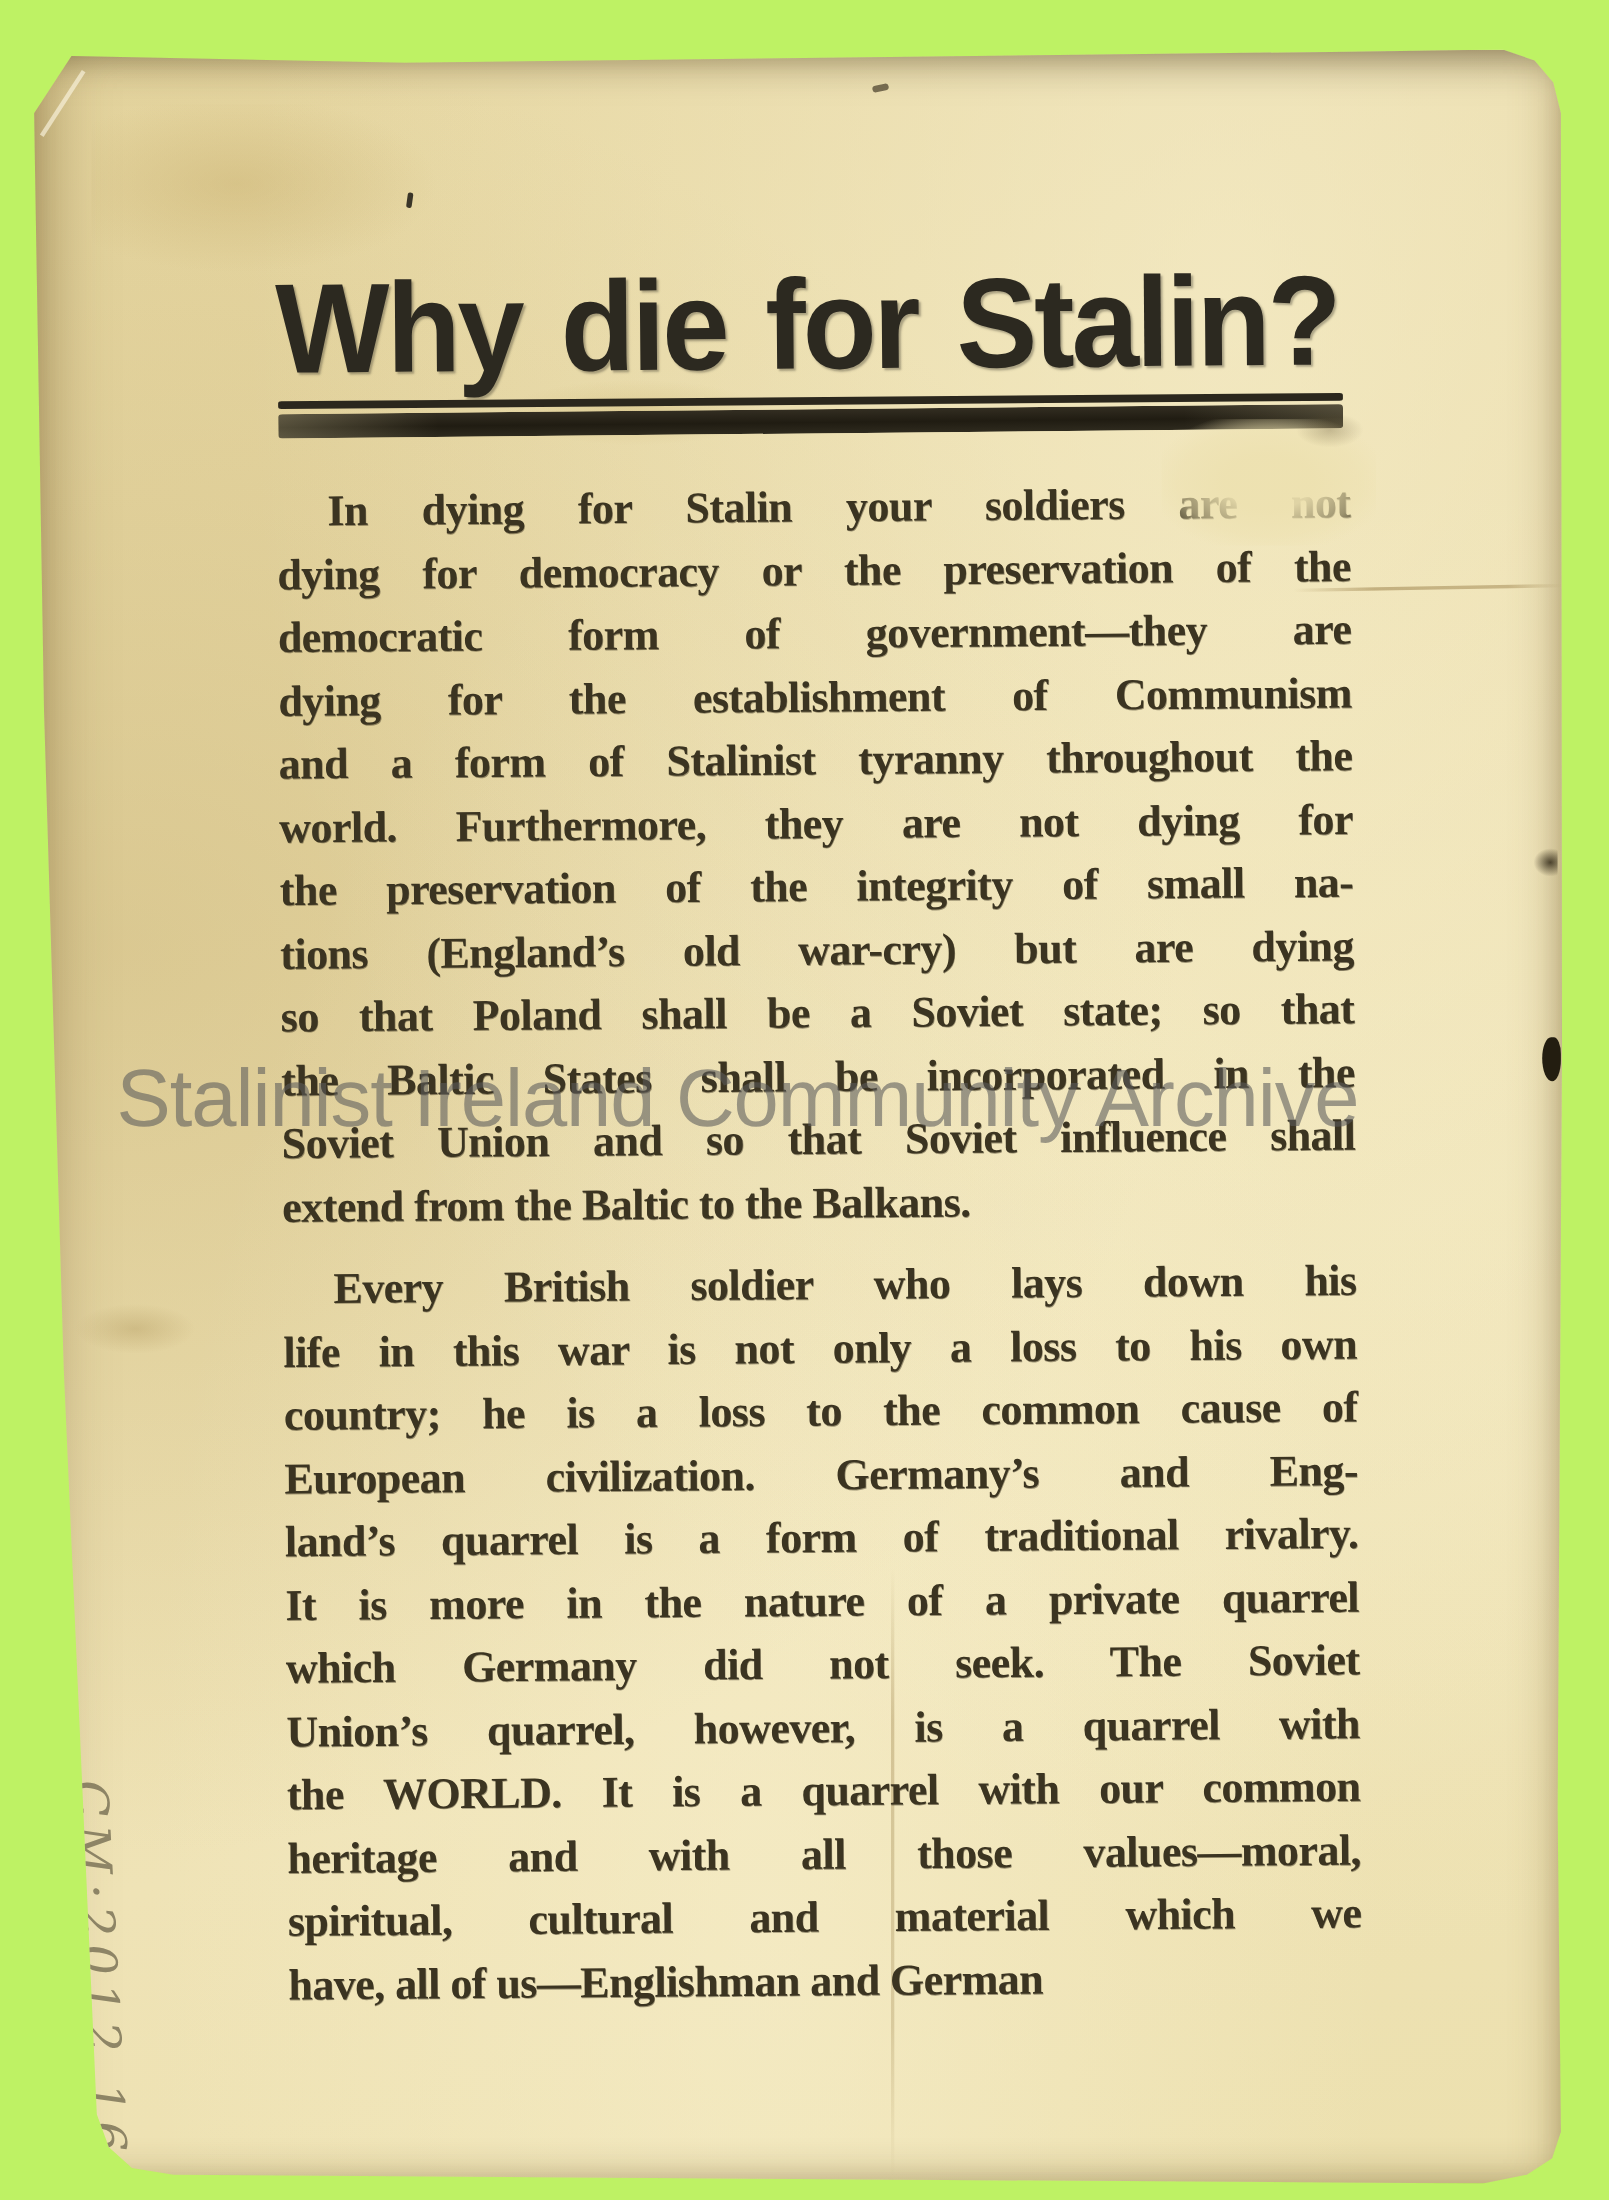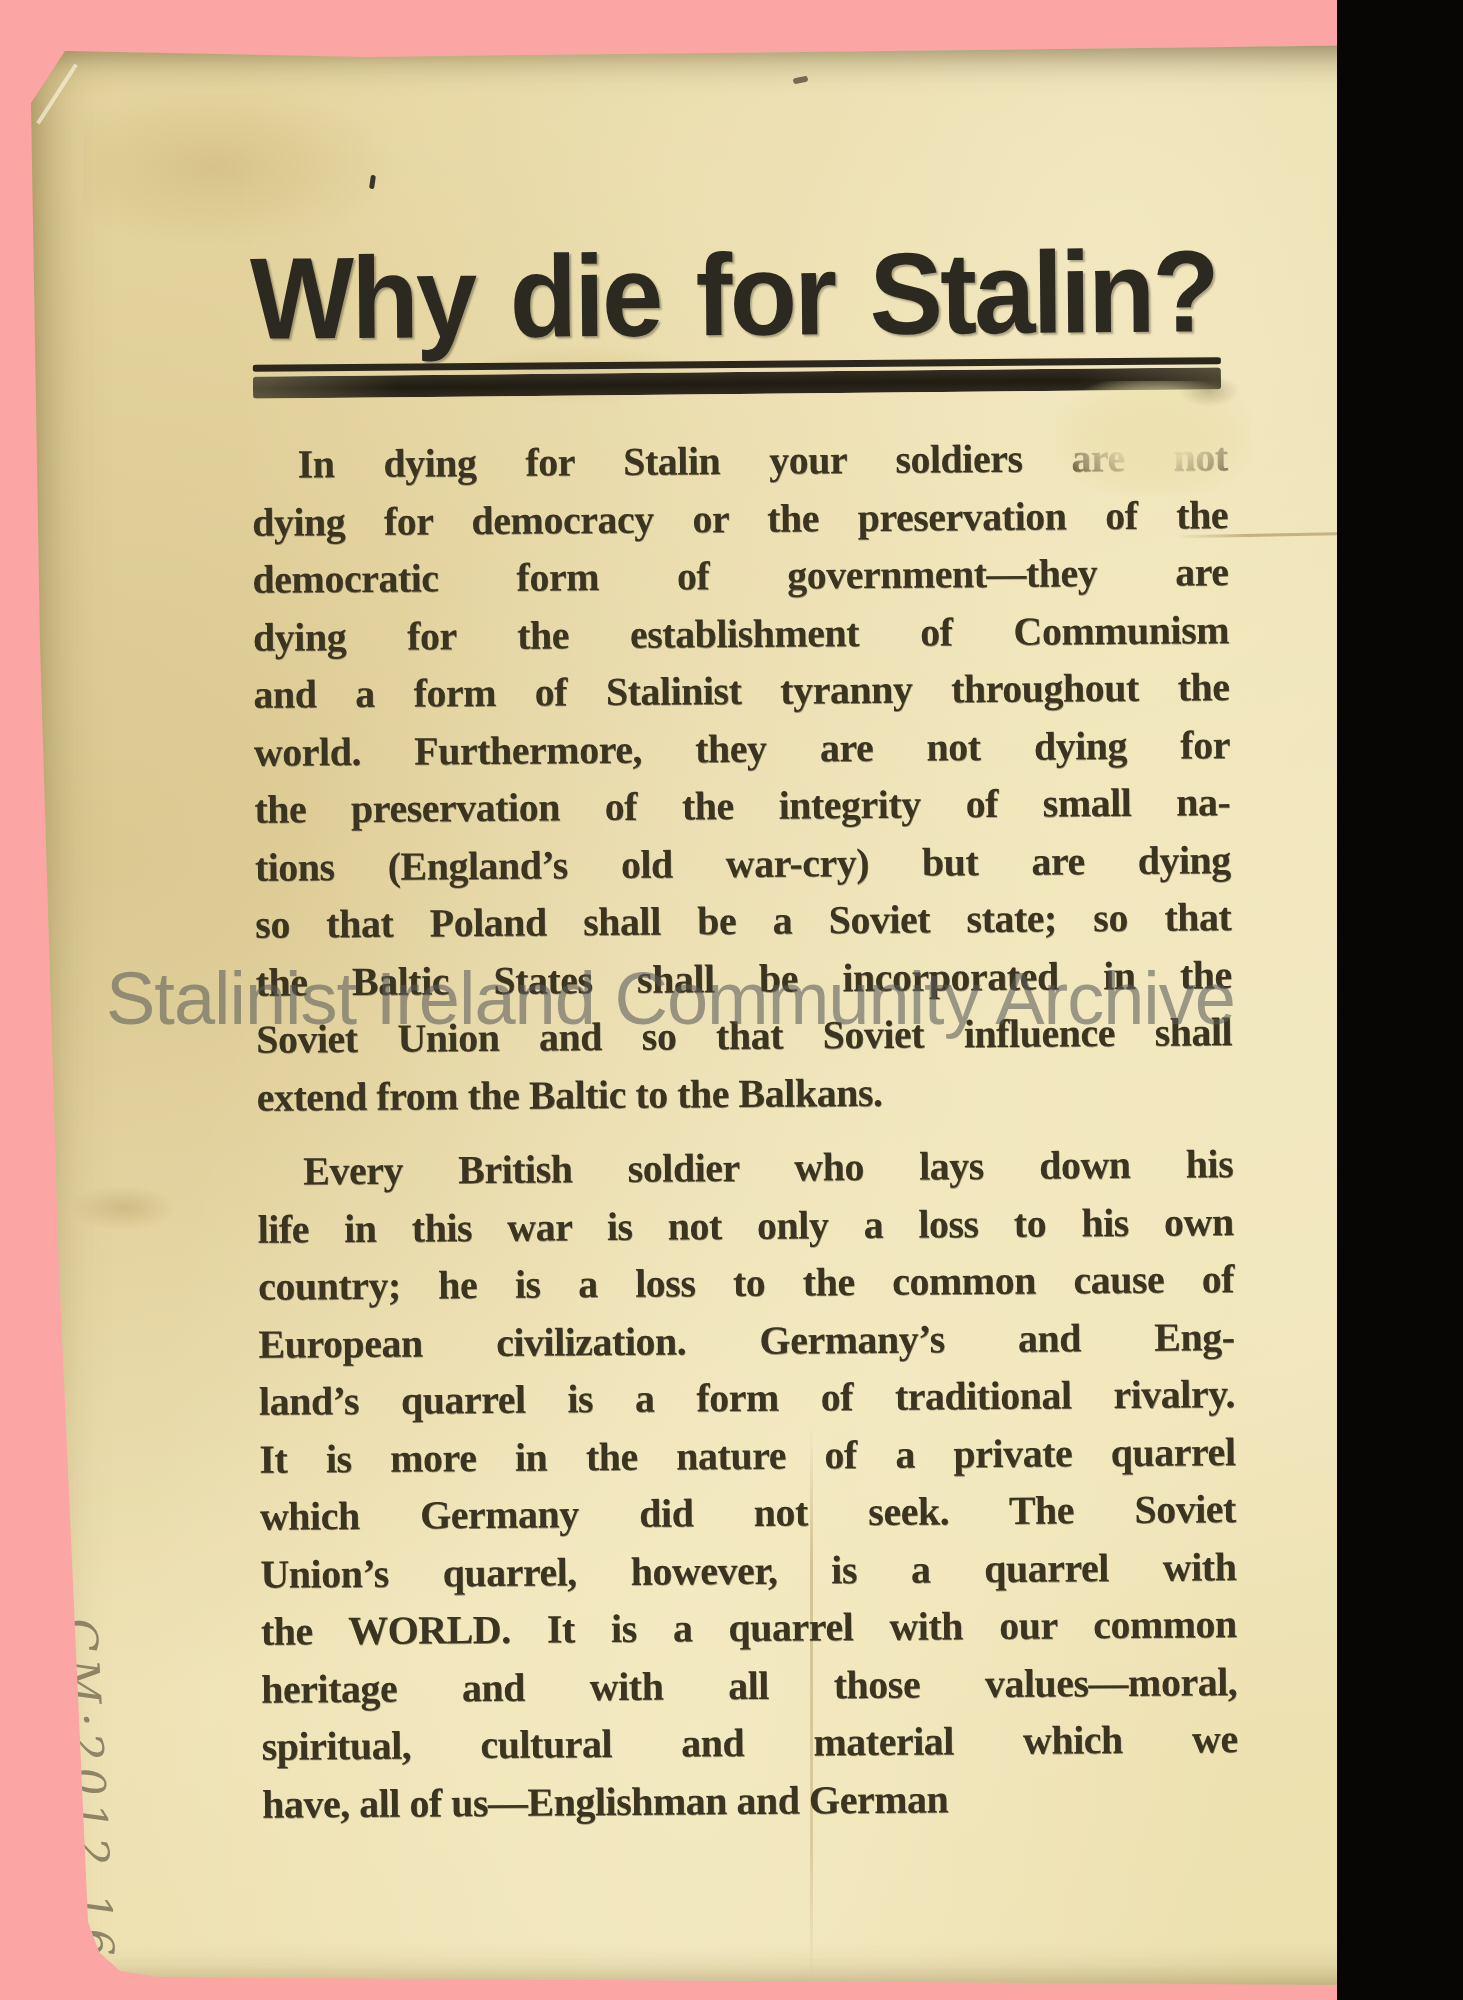--- a/index.html
+++ b/index.html
@@ -1,18 +1,18 @@
 <!DOCTYPE html>
 <html><head>
 <meta charset="utf-8">
 <style>
   html,body { margin:0; padding:0; background:#070604; }
   .stage {
-    position:relative; width:1337px; height:2000px;
-    background:#fca5a5; overflow:hidden;
+    position:relative; width:1463px; height:2000px;
+    background:#bef264; overflow:hidden;
     font-family:"Liberation Serif", serif;
   }
   
   .paper {
     position:absolute; left:28px; top:45px; width:1392px; height:1940px;
     background:
       radial-gradient(ellipse at 78% 12%, rgba(250,243,212,.55), transparent 58%),
       radial-gradient(ellipse at 48% 88%, rgba(249,241,208,.50), transparent 55%),
       radial-gradient(ellipse at 6% 42%, rgba(186,160,95,.32), transparent 52%),
       radial-gradient(ellipse at 92% 55%, rgba(244,235,195,.40), transparent 45%),

